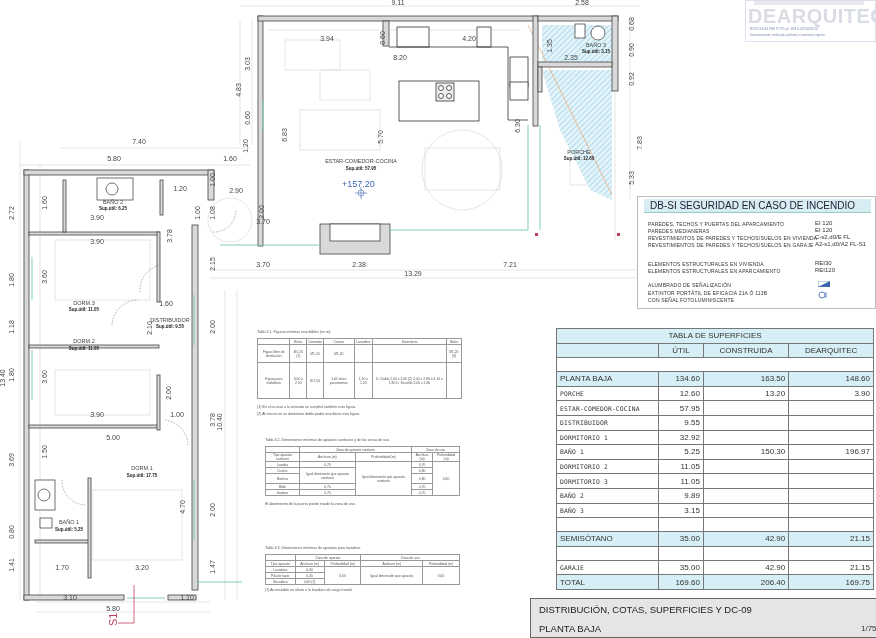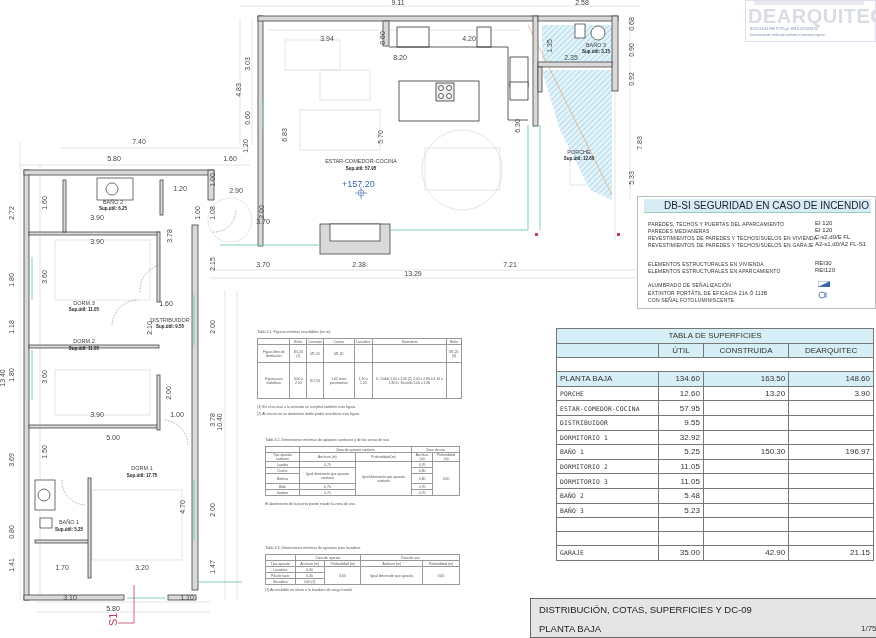--- a/index.html
+++ b/index.html
@@ -12,21 +12,21 @@
 
   
   #logo{left:745px;top:0;width:131px;height:42px;background:#fff;border:1px solid #dde;box-sizing:border-box;overflow:hidden;}
   #logo .brand{position:absolute;left:2px;top:4px;font-size:20px;font-weight:bold;color:#d9dde3;letter-spacing:0.5px;white-space:nowrap;}
   #logo .strip{position:absolute;left:8px;top:0;width:110px;height:4px;background:#e7e9ee;}
   #logo .small{position:absolute;left:4px;top:26px;font-size:3.5px;color:#7a8cb0;white-space:nowrap;}
   #logo .small2{position:absolute;left:4px;top:32px;font-size:3px;color:#7a8cb0;white-space:nowrap;}
 
   
   #dbsi{left:637px;top:196px;width:239px;height:113px;background:#fff;border:1px solid #bbb;box-sizing:border-box;}
-  #dbsi .hdr{position:absolute;left:6px;top:2px;right:4px;height:13px;background:#d7ecf3;border-bottom:1px solid #9cb;font-size:10px;color:#223;padding-left:20px;line-height:13px;white-space:nowrap;}
+  #dbsi .hdr{position:absolute;left:6px;top:2px;right:4px;height:13px;background:#d7ecf3;border-bottom:1px solid #9cb;font-size:10px;color:#223;padding-left:6px;line-height:13px;white-space:nowrap;}
   #dbsi .row{position:absolute;left:10px;font-size:5px;color:#333;white-space:nowrap;letter-spacing:0.2px;}
   #dbsi .val{position:absolute;left:177px;font-size:6px;color:#333;white-space:nowrap;}
 
   
   #sup{left:556px;top:328px;width:318px;border-collapse:collapse;font-size:8px;border-radius:17px;}
   #sup td,#sup th{border:1px solid #777;height:13.6px;padding:0 3px;font-weight:normal;white-space:nowrap;}
   #sup .head{background:#d6eef5;text-align:center;color:#333;}
   #sup .sec td{background:#d6eef5;}
   #sup td.n{text-align:right;}
   #sup td.k{font-family:"DejaVu Sans Mono",monospace;font-size:6.3px;letter-spacing:0.2px;}
@@ -492,48 +492,60 @@
         <td class="n"></td>
       </tr>
   <tr>
         <td class="k">DORMITORIO 3</td>
         <td class="n">11.05</td>
         <td class="n"></td>
         <td class="n"></td>
       </tr>
   <tr>
         <td class="k">BAÑO 2</td>
-        <td class="n">5.48</td>
+        <td class="n">9.89</td>
         <td class="n"></td>
         <td class="n"></td>
       </tr>
   <tr>
         <td class="k">BAÑO 3</td>
-        <td class="n">5.23</td>
+        <td class="n">3.15</td>
         <td class="n"></td>
         <td class="n"></td>
       </tr>
   <tr class="blank">
         <td></td>
         <td></td>
         <td></td>
         <td></td>
       </tr>
+  <tr class="sec">
+    <td>SEMISÓTANO</td>
+        <td class="n">35.00</td>
+        <td class="n">42.90</td>
+        <td class="n">21.15</td>
+  </tr>
   <tr class="blank">
         <td></td>
         <td></td>
         <td></td>
         <td></td>
       </tr>
   <tr>
         <td class="k">GARAJE</td>
         <td class="n">35.00</td>
         <td class="n">42.90</td>
         <td class="n">21.15</td>
       </tr>
+  <tr class="sec">
+    <td>TOTAL</td>
+        <td class="n">169.60</td>
+        <td class="n">206.40</td>
+        <td class="n">169.75</td>
+  </tr>
 </tbody>
   </table>
 
 <div id="titleblock" class="abs">
   <div class="t1">DISTRIBUCIÓN, COTAS, SUPERFICIES Y DC-09</div>
   <div class="t2">PLANTA BAJA</div>
   <div class="scale">1/75</div>
   <div class="sep"></div>
   <div class="date">20240131</div>
   <div class="sheet">A3</div>

